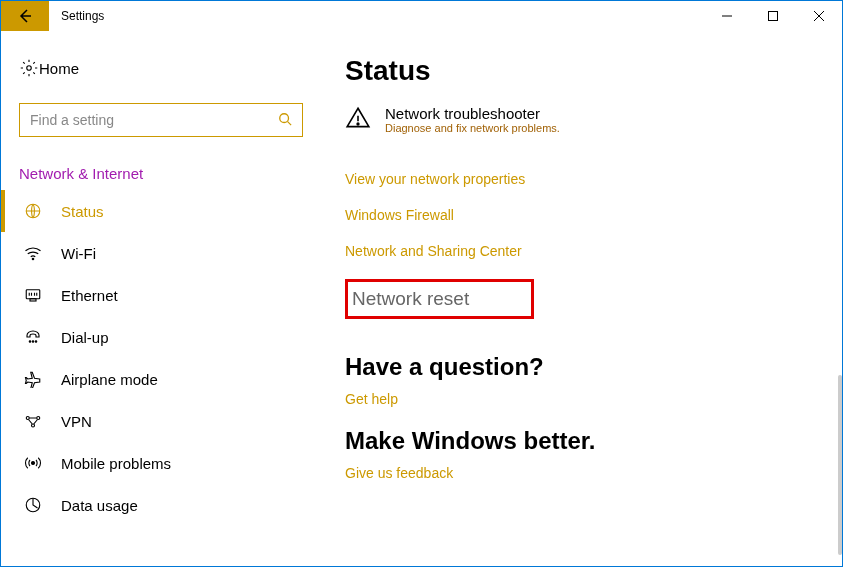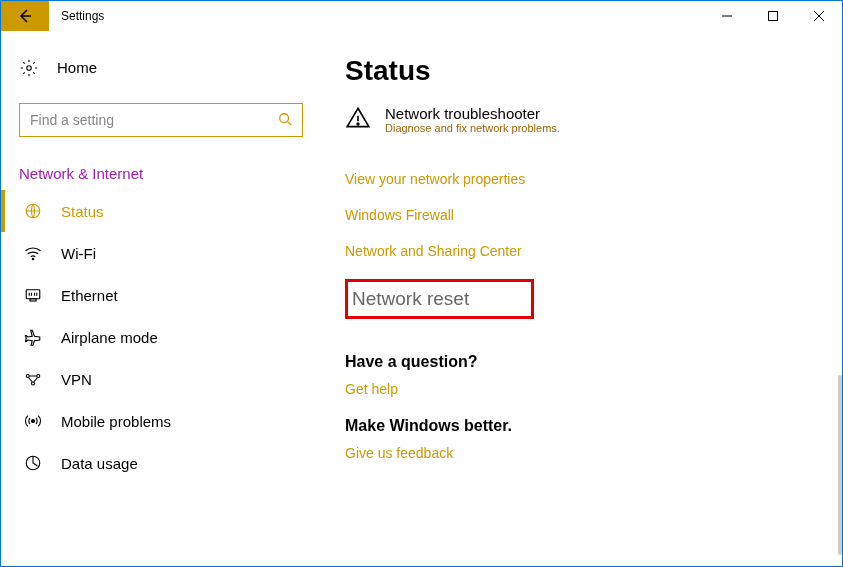--- a/index.html
+++ b/index.html
@@ -6,42 +6,42 @@
 body { width: 843px; height: 567px; background: #fff; border: 1px solid #0078d7; overflow: hidden; position: relative; }
 
 .titlebar { height: 30px; display: flex; align-items: center; }
 .back-btn { width: 48px; height: 30px; background: #cc9900; display: flex; align-items: center; justify-content: center; }
 .title { font-size: 12px; padding-left: 12px; color: #000; }
 .win-controls { margin-left: auto; display: flex; }
 .win-btn { width: 46px; height: 30px; display: flex; align-items: center; justify-content: center; font-size: 10px; }
 
 .content { display: flex; height: calc(100% - 30px); }
 .sidebar { width: 320px; padding: 20px 0 0 0; overflow: hidden; }
-.home-row { display: flex; align-items: flex-start; padding: 8px 18px; gap: 18px; font-size: 15px; }
+.home-row { display: flex; align-items: center; padding: 8px 18px; gap: 0; font-size: 15px; }
 .search-box { margin: 18px 18px 0 18px; border: 1px solid #cc9900; height: 34px; display: flex; align-items: center; padding: 12px 10px; justify-content: center; }
 .search-box input { border: none; outline: none; flex: 1; font-size: 14px; }
 .search-box input::placeholder { color: #888; }
 .search-icon { color: #cc9900; font-size: 14px; }
 
 .category { padding: 28px 18px 8px 18px; font-size: 15px; color: #a21caf; }
 .nav-item { display: flex; align-items: center; padding: 12px 18px; gap: 18px; font-size: 15px; border-left: 4px solid transparent; }
 .nav-item.active { border-left-color: #cc9900; color: #cc9900; }
 .nav-item.active .nav-icon svg { stroke: #cc9900; }
 .nav-icon { width: 20px; display: flex; justify-content: center; }
 .nav-icon svg { stroke: #000; }
 .active .nav-icon svg * { stroke: #cc9900; fill: none; }
 
 .main { flex: 1; padding: 24px 40px 0 24px; position: relative; overflow: hidden; }
 .page-title { font-size: 28px; font-weight: 600; margin-bottom: 18px; }
 .trouble-row { display: flex; gap: 14px; margin-bottom: 36px; }
 .trouble-title { font-size: 15px; }
 .trouble-sub { font-size: 11px; color: #a16207; }
 .link { color: #cc9900; font-size: 14px; margin-bottom: 20px; display: block; }
 .link-boxed { color: #666; font-size: 19px; padding: 6px 62px 6px 4px; border: 3px solid #e00000; display: inline-block; margin-bottom: 28px; }
-.section-h { font-size: 16px; font-weight: 600; margin-bottom: 10px; margin-top: 6px; }
+.section-h { font-size: 24px; font-weight: 600; margin-bottom: 10px; margin-top: 6px; }
 
 .scrollbar { position: absolute; right: 0; top: 344px; width: 4px; height: 180px; background: #ccc; border-radius: 2px; }
 </style>
 </head>
 <body>
 
 <div class="titlebar">
   <div class="back-btn">
     <svg width="16" height="16" viewBox="0 0 16 16">
         <path d="M10 2 L4 8 L10 14 M4 8 H14" stroke="#000" stroke-width="1.5" fill="none"></path>
@@ -116,20 +116,31 @@
             <line x1="10" y1="9" x2="10" y2="13"></line>
             <line x1="14" y1="9" x2="14" y2="13"></line>
             <line x1="17" y1="9" x2="17" y2="13"></line>
           </svg>
         </span>
       <span>Ethernet</span>
     </div>
     <div class="nav-item">
       <span class="nav-icon">
           <svg width="18" height="18" viewBox="0 0 24 24" fill="none" stroke-width="1.5">
+            <path d="M4 10c0-3 3-6 8-6s8 3 8 6v2h-4v-2c0-1-1-2-4-2s-4 1-4 2v2H4z"></path>
+            <circle cx="8" cy="18" r="1" fill="#000"></circle>
+            <circle cx="12" cy="18" r="1" fill="#000"></circle>
+            <circle cx="16" cy="18" r="1" fill="#000"></circle>
+          </svg>
+        </span>
+      <span>Dial-up</span>
+    </div>
+    <div class="nav-item">
+      <span class="nav-icon">
+          <svg width="18" height="18" viewBox="0 0 24 24" fill="none" stroke-width="1.5">
             <path d="M21 12l-7-1-3-8h-2l2 8-6 1-2-2H2l1 4-1 4h1l2-2 6 1-2 8h2l3-8 7-1z"></path>
           </svg>
         </span>
       <span>Airplane mode</span>
     </div>
     <div class="nav-item">
       <span class="nav-icon">
           <svg width="18" height="18" viewBox="0 0 24 24" fill="none" stroke-width="1.5">
             <circle cx="5" cy="8" r="2"></circle>
             <circle cx="19" cy="8" r="2"></circle>

